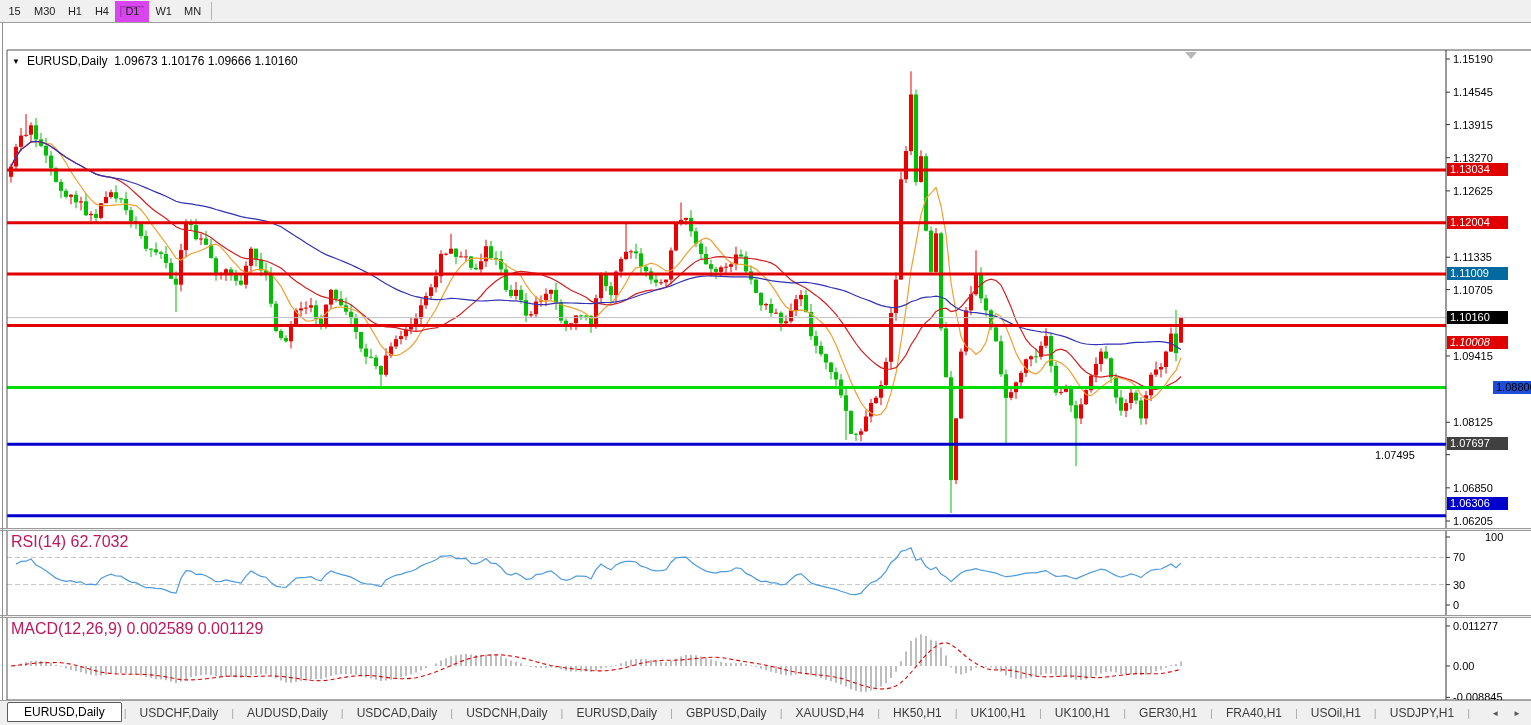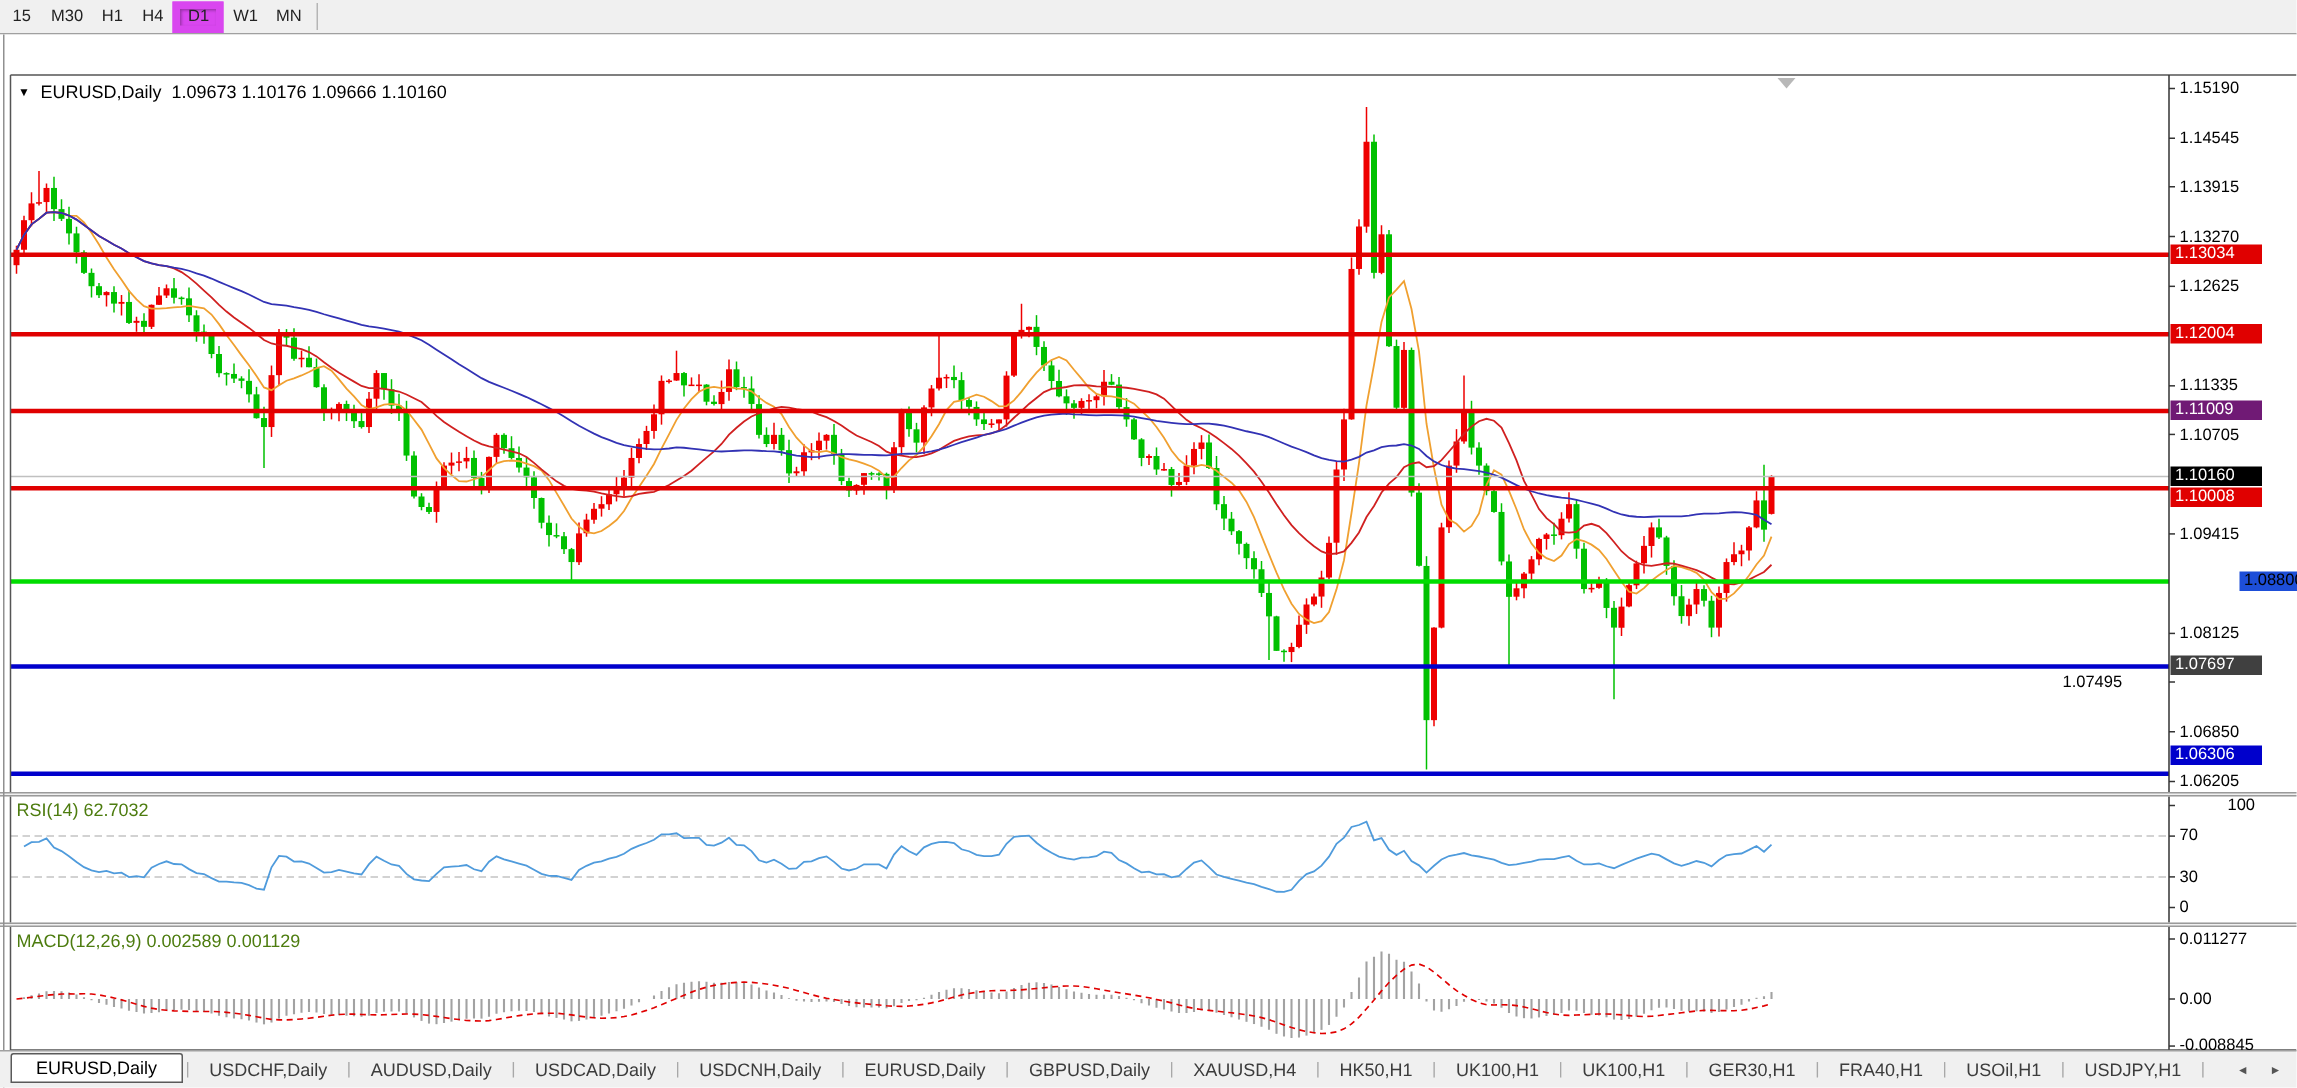--- a/index.html
+++ b/index.html
@@ -16,21 +16,21 @@
   .chart-window{position:absolute;left:0;top:23px;width:1531px;height:580px;background:#fff}
   .left-frame{position:absolute;left:2px;top:23px;width:1px;height:702px;background:#909090}
   #chart-canvas{position:absolute;left:0;top:0;width:1531px;height:725px}
   svg{position:absolute;left:0;top:0}
   #labels{position:absolute;left:0;top:0;width:1531px;height:725px;pointer-events:none}
   .alabel{position:absolute;font-size:11px;color:#000;white-space:nowrap;line-height:12px}
   .tag{position:absolute;left:1447px;width:61px;height:13px;font-size:11px;line-height:13px;
     padding-left:3px;white-space:nowrap}
   .chart-title{position:absolute;left:12px;top:31px;font-size:12px;color:#000;white-space:nowrap}
   .chart-title .dd{font-size:8px;margin-right:7px;position:relative;top:-1px}
-  .panel-label{position:absolute;left:11px;font-size:12px;color:#4d7c0f;white-space:nowrap}
+  .panel-label{position:absolute;left:11px;font-size:16px;color:#be185d;white-space:nowrap}
   .rsi-label{top:510px}
   .macd-label{top:597px}
   .date-label{position:absolute;top:682px;width:70px;margin-left:-35px;text-align:center;
     font-size:11px;color:#000;white-space:nowrap}
   
   .splitter{position:absolute;left:0;width:1531px;height:3px;background:#f0f0f0;
     border-top:1px solid #9a9a9a;border-bottom:1px solid #9a9a9a}
   
   .tabbar{position:absolute;left:0;top:700px;width:1531px;height:25px;background:#f0f0f0;
     border-top:1px solid #a0a0a0;display:flex;align-items:center}
@@ -854,23 +854,23 @@
       <div class="alabel" style="left: 1453px; top: 161.89px;">1.12625</div>
       <div class="alabel" style="left: 1453px; top: 228.22px;">1.11335</div>
       <div class="alabel" style="left: 1453px; top: 260.614px;">1.10705</div>
       <div class="alabel" style="left: 1453px; top: 326.945px;">1.09415</div>
       <div class="alabel" style="left: 1453px; top: 393.275px;">1.08125</div>
       <div class="alabel" style="left: 1375px; top: 425.669px;">1.07495</div>
       <div class="alabel" style="left: 1453px; top: 458.835px;">1.06850</div>
       <div class="alabel" style="left: 1453px; top: 492px;">1.06205</div>
       <div class="tag" style="top: 139.859px; background: rgb(224, 0, 0); color: rgb(255, 255, 255);">1.13034</div>
       <div class="tag" style="top: 192.821px; background: rgb(224, 0, 0); color: rgb(255, 255, 255);">1.12004</div>
-      <div class="tag" style="top: 243.983px; background: #701a75; color: rgb(255, 255, 255);">1.11009</div>
+      <div class="tag" style="top: 243.983px; background: #0369a1; color: rgb(255, 255, 255);">1.11009</div>
       <div class="tag" style="top: 287.638px; background: rgb(0, 0, 0); color: rgb(255, 255, 255);">1.10160</div>
-      <div class="tag" style="top: 302px; background: rgb(224, 0, 0); color: rgb(255, 255, 255);">1.10008</div>
+      <div class="tag" style="top: 313px; background: rgb(224, 0, 0); color: rgb(255, 255, 255); font-style: italic;">1.10008</div>
       <div class="tag" style="top: 357.568px; background: #1d4ed8; color: rgb(0, 0, 0); margin-left: 46px;">1.08800</div>
       <div class="tag" style="top: 414.283px; background: #404040; color: rgb(255, 255, 255);">1.07697</div>
       <div class="tag" style="top: 474px; background: rgb(0, 0, 204); color: rgb(255, 255, 255);">1.06306</div>
       <div class="alabel" style="left: 1453px; top: 508px; margin-left: 32px;">100</div>
       <div class="alabel" style="left: 1453px; top: 528.4px;">70</div>
       <div class="alabel" style="left: 1453px; top: 555.6px;">30</div>
       <div class="alabel" style="left: 1453px; top: 576px;">0</div>
       <div class="alabel" style="left: 1453px; top: 597px;">0.011277</div>
       <div class="alabel" style="left: 1453px; top: 637px;">0.00</div>
       <div class="alabel" style="left: 1453px; top: 668.374px;">-0.008845</div>

